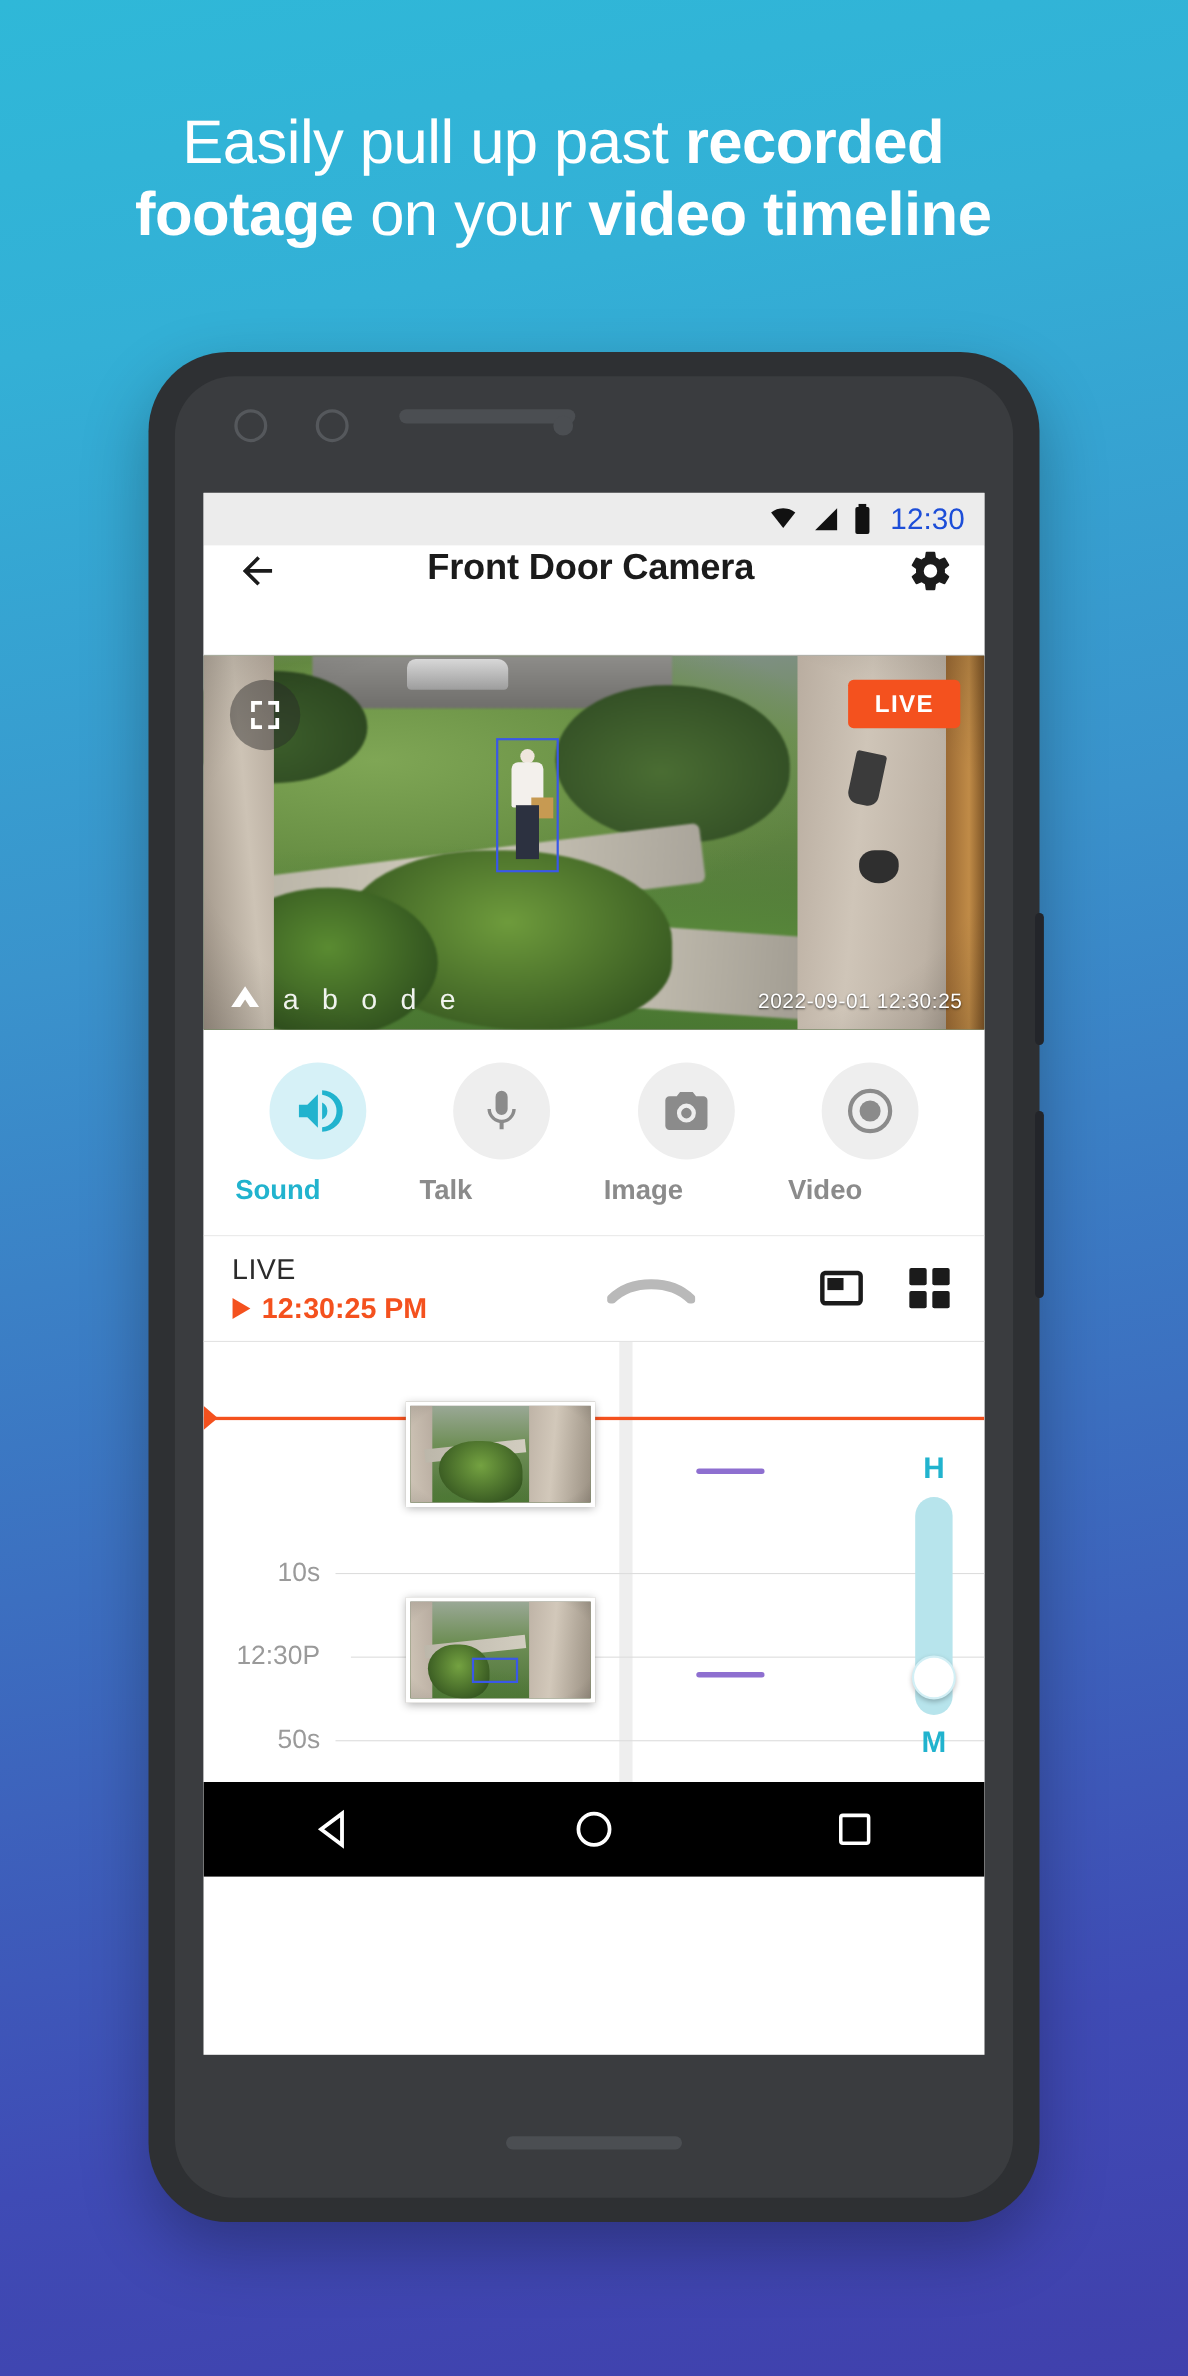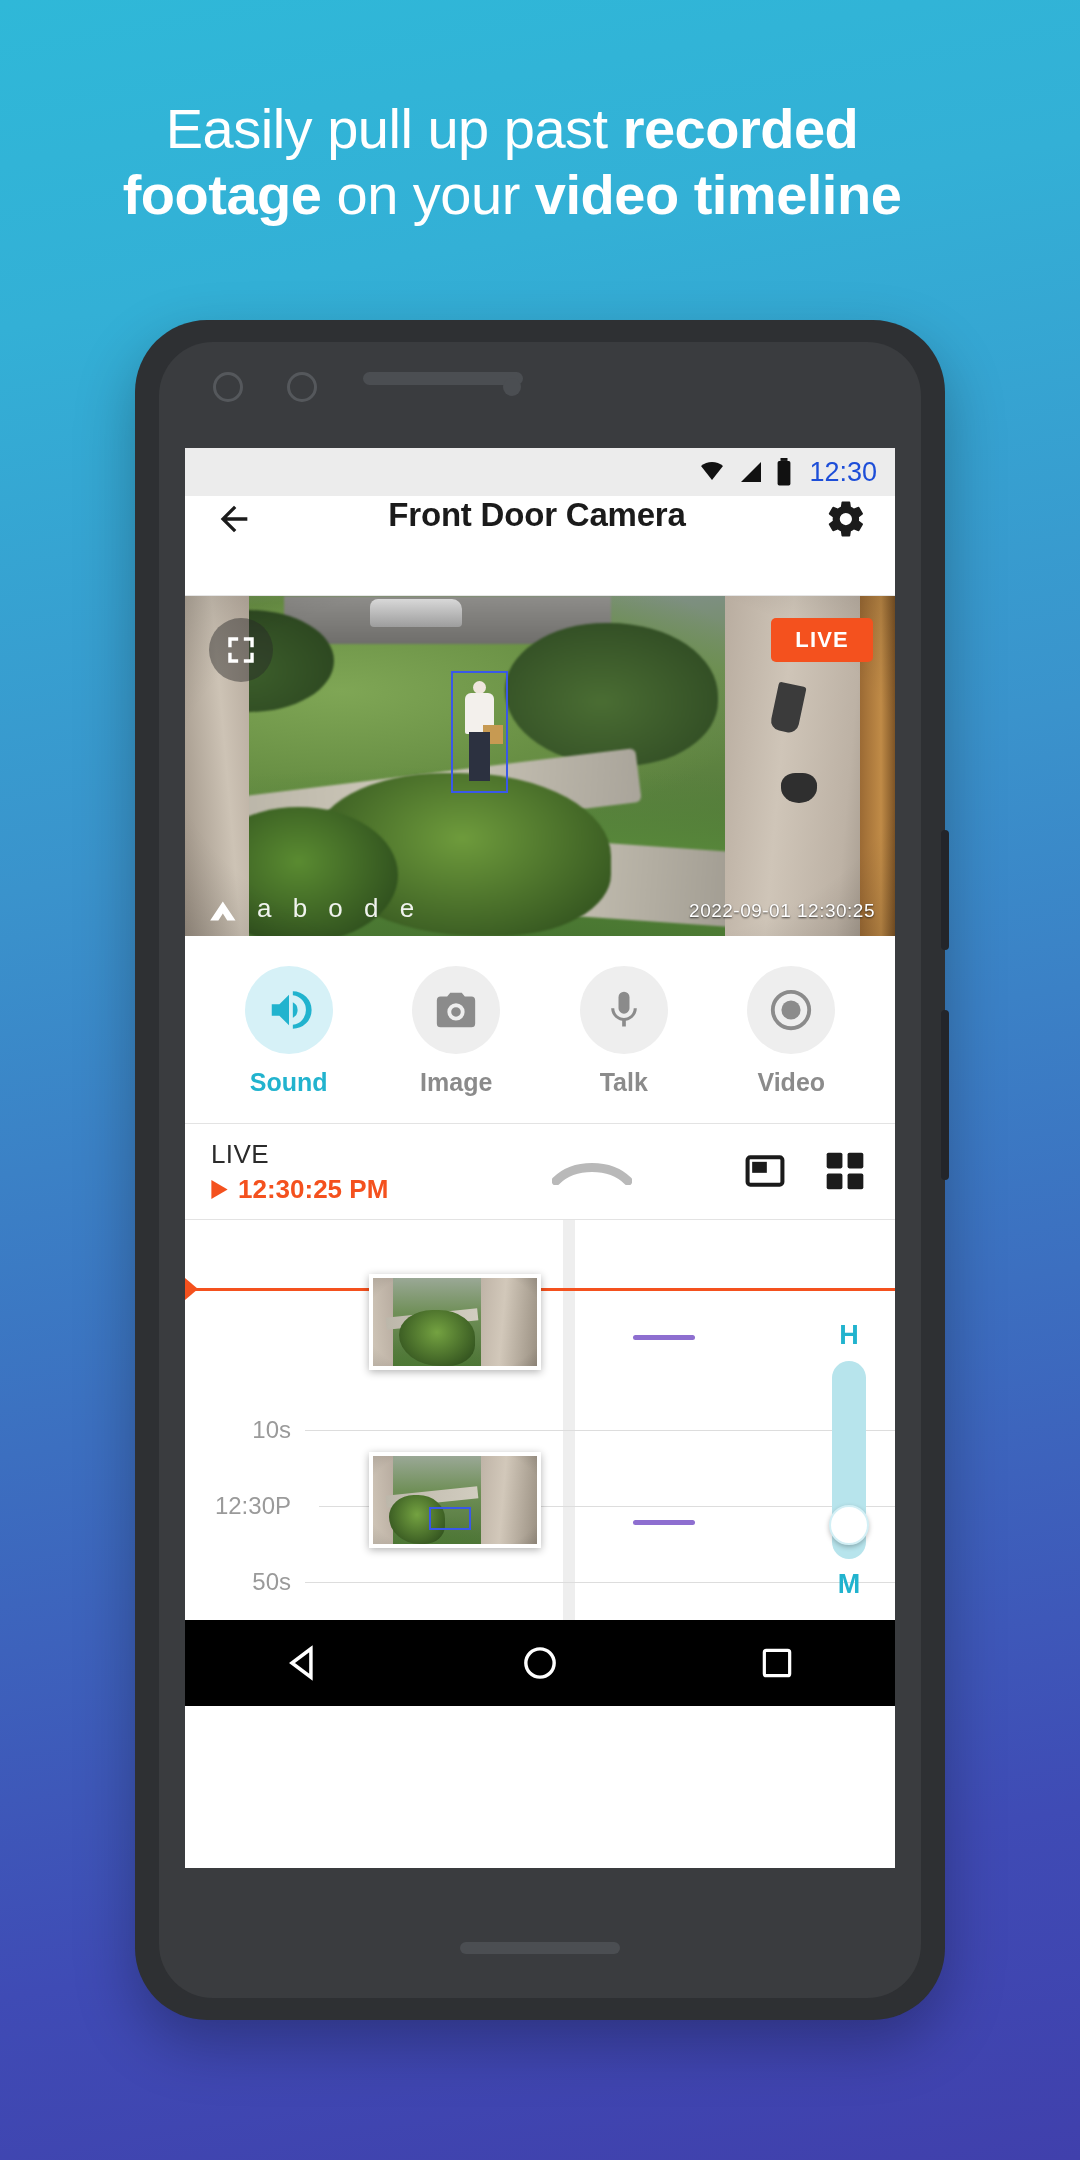--- a/index.html
+++ b/index.html
@@ -237,40 +237,40 @@
     display:flex; align-items:center; justify-content:center;
   }
   .live-badge {
     position:absolute; right:22px; top:22px;
     background:#f4511e; color:#fff;
     font-size:22px; font-weight:700; letter-spacing:1.2px;
     padding:9px 24px; border-radius:5px;
   }
   .v-brand {
     position:absolute; left:22px; bottom:12px;
-    display:flex; align-items:flex-end; gap:12px;
+    display:flex; align-items:flex-start; gap:12px;
     color:rgba(255,255,255,0.92);
   }
   .v-brand .word {
     font-size:26px; letter-spacing:7px;
   }
   .v-stamp {
     position:absolute; right:20px; bottom:14px;
     color:#fff; font-size:19px; letter-spacing:0.5px;
     text-shadow: 0 1px 2px rgba(0,0,0,0.7);
   }
 
   
   .controls {
     display:flex; justify-content:space-around; align-items:center;
     padding: 30px 20px 26px;
     background:#fff;
     border-bottom:1px solid #e3e3e3;
   }
-  .ctrl { width:150px; text-align:center; }
+  .ctrl { width:150px; }
   .ctrl .circle {
     width:88px; height:88px; border-radius:50%;
     background:#eeeeee;
     margin:0 auto 14px;
     display:flex; align-items:center; justify-content:center;
   }
   .ctrl.active .circle { background:#d6f1f7; }
   .ctrl .label {
     font-size:25px; color:#8b8b8b; font-weight:700;
   }
@@ -489,33 +489,33 @@
       <div class="ctrl active">
         <div class="circle">
           <svg width="46" height="46" viewBox="0 0 24 24">
               <path d="M3 9v6h4l5 5V4L7 9H3zm13.5 3a4.5 4.5 0 0 0-2.5-4.03v8.06A4.5 4.5 0 0 0 16.5 12zM14 2.2v2.06A7.8 7.8 0 0 1 14 19.74v2.06A9.8 9.8 0 0 0 14 2.2z" fill="#21b3ce"></path>
             </svg>
         </div>
         <div class="label">Sound</div>
       </div>
       <div class="ctrl">
         <div class="circle">
+          <svg width="44" height="44" viewBox="0 0 24 24">
+              <path d="M12 14a3 3 0 0 0 3-3V5a3 3 0 0 0-6 0v6a3 3 0 0 0 3 3zm5.3-3c0 3-2.4 5.3-5.3 5.3S6.7 14 6.7 11H5c0 3.4 2.6 6.3 6 6.9V21h2v-3.1c3.4-.6 6-3.5 6-6.9h-1.7z" fill="#8b8b8b"></path>
+            </svg>
+        </div>
+        <div class="label">Talk</div>
+      </div>
+      <div class="ctrl">
+        <div class="circle">
           <svg width="46" height="46" viewBox="0 0 24 24">
               <path d="M9 3l-1.6 2H4a2 2 0 0 0-2 2v12a2 2 0 0 0 2 2h16a2 2 0 0 0 2-2V7a2 2 0 0 0-2-2h-3.4L15 3H9zm3 5.5a4.5 4.5 0 1 1 0 9 4.5 4.5 0 0 1 0-9zm0 2a2.5 2.5 0 1 0 0 5 2.5 2.5 0 0 0 0-5z" fill="#8b8b8b"></path>
             </svg>
         </div>
         <div class="label">Image</div>
-      </div>
-      <div class="ctrl">
-        <div class="circle">
-          <svg width="44" height="44" viewBox="0 0 24 24">
-              <path d="M12 14a3 3 0 0 0 3-3V5a3 3 0 0 0-6 0v6a3 3 0 0 0 3 3zm5.3-3c0 3-2.4 5.3-5.3 5.3S6.7 14 6.7 11H5c0 3.4 2.6 6.3 6 6.9V21h2v-3.1c3.4-.6 6-3.5 6-6.9h-1.7z" fill="#8b8b8b"></path>
-            </svg>
-        </div>
-        <div class="label">Talk</div>
       </div>
       <div class="ctrl">
         <div class="circle">
           <svg width="46" height="46" viewBox="0 0 24 24">
               <circle cx="12" cy="12" r="9.5" fill="none" stroke="#8b8b8b" stroke-width="2"></circle>
               <circle cx="12" cy="12" r="5" fill="#8b8b8b"></circle>
             </svg>
         </div>
         <div class="label">Video</div>
       </div>

